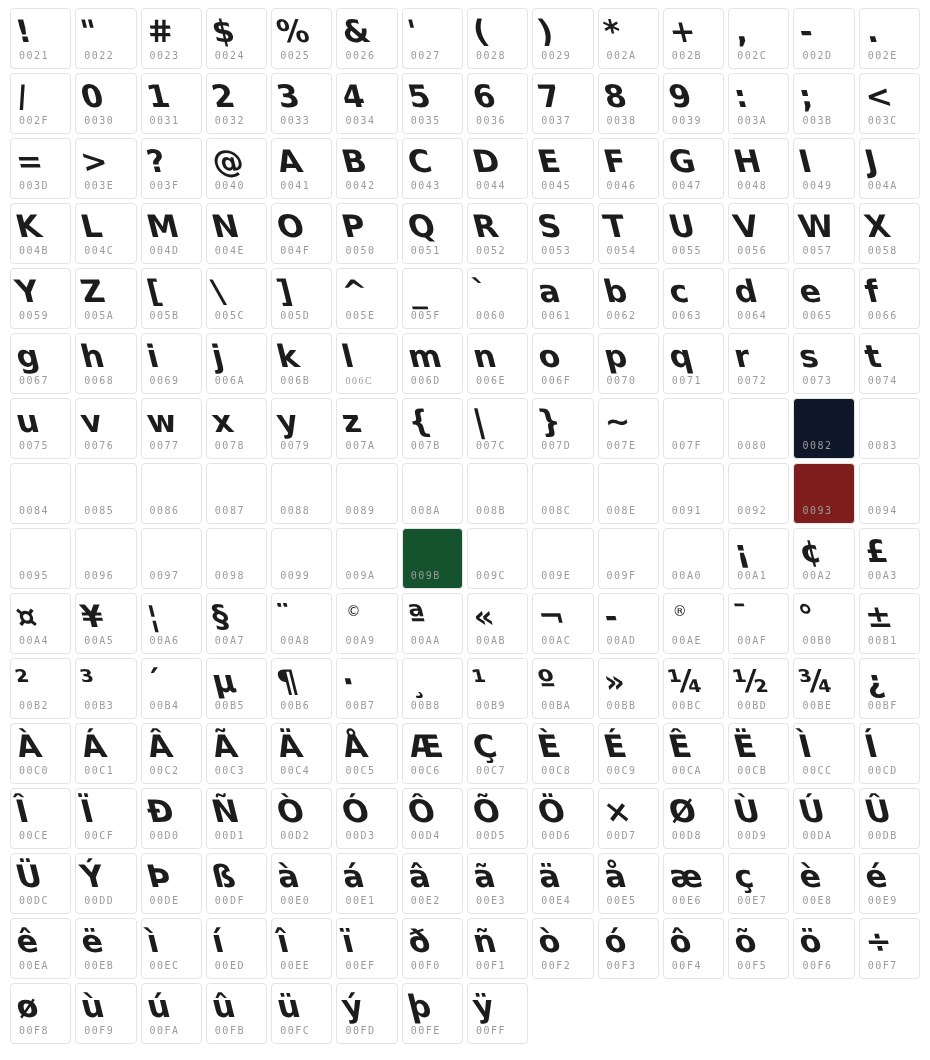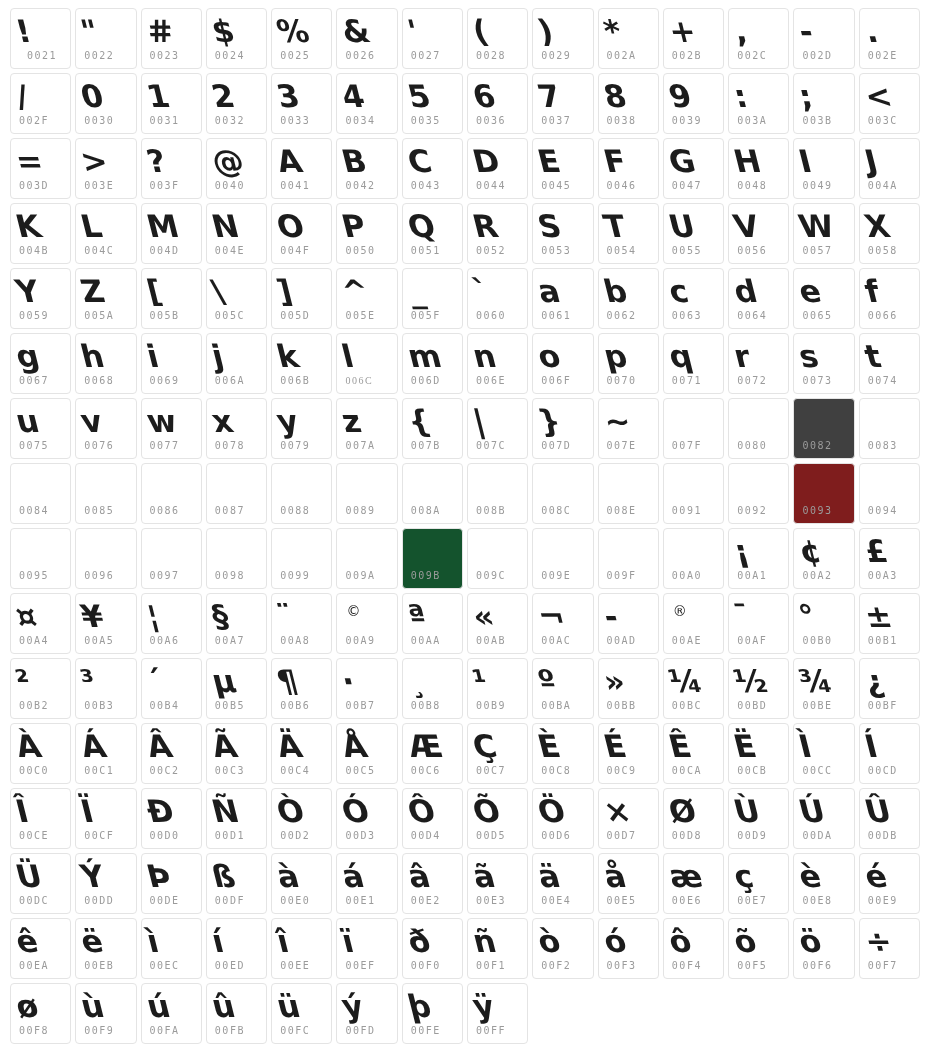--- a/index.html
+++ b/index.html
@@ -61,21 +61,21 @@
     color: #9b9b9b;
     white-space: nowrap;
   }
 </style>
 </head>
 <body>
 
 <div class="charmap" id="charmap">
   <div class="cell" style="background: rgb(255, 255, 255); border-color: rgb(228, 228, 228);">
     <div class="glyph" style="color: rgb(28, 28, 28);">!</div>
-    <div class="code" style="color: rgb(155, 155, 155); margin-left: 8px;">0021</div>
+    <div class="code" style="color: rgb(155, 155, 155);">0021</div>
   </div>
 
   <div class="cell" style="background: rgb(255, 255, 255); border-color: rgb(228, 228, 228);">
     <div class="glyph" style="color: rgb(28, 28, 28);">"</div>
     <div class="code" style="color: rgb(155, 155, 155);">0022</div>
   </div>
 
   <div class="cell" style="background: rgb(255, 255, 255); border-color: rgb(228, 228, 228);">
     <div class="glyph" style="color: rgb(28, 28, 28);">#</div>
     <div class="code" style="color: rgb(155, 155, 155);">0023</div>
@@ -539,21 +539,21 @@
   <div class="cell" style="background: rgb(255, 255, 255); border-color: rgb(228, 228, 228);">
     <div class="glyph" style="color: rgb(28, 28, 28);"></div>
     <div class="code" style="color: rgb(155, 155, 155);">007F</div>
   </div>
 
   <div class="cell" style="background: rgb(255, 255, 255); border-color: rgb(228, 228, 228);">
     <div class="glyph" style="color: rgb(28, 28, 28);"></div>
     <div class="code" style="color: rgb(155, 155, 155);">0080</div>
   </div>
 
-  <div class="cell" style="background: #404040; border-color: rgb(228, 228, 228); text-decoration: underline;">
+  <div class="cell" style="background: #0f172a; border-color: rgb(228, 228, 228); text-decoration: underline;">
     <div class="glyph" style="color: rgb(28, 28, 28);"></div>
     <div class="code" style="color: rgb(155, 155, 155);">0082</div>
   </div>
 
   <div class="cell" style="background: rgb(255, 255, 255); border-color: rgb(228, 228, 228);">
     <div class="glyph" style="color: rgb(28, 28, 28);"></div>
     <div class="code" style="color: rgb(155, 155, 155);">0083</div>
   </div>
 
   <div class="cell" style="background: rgb(255, 255, 255); border-color: rgb(228, 228, 228);">

